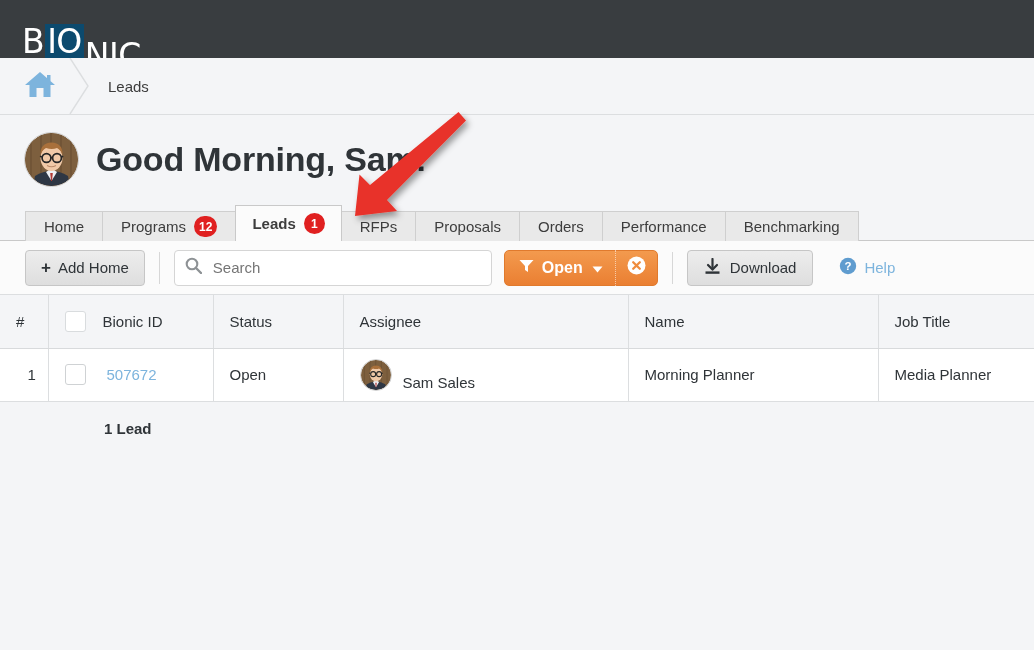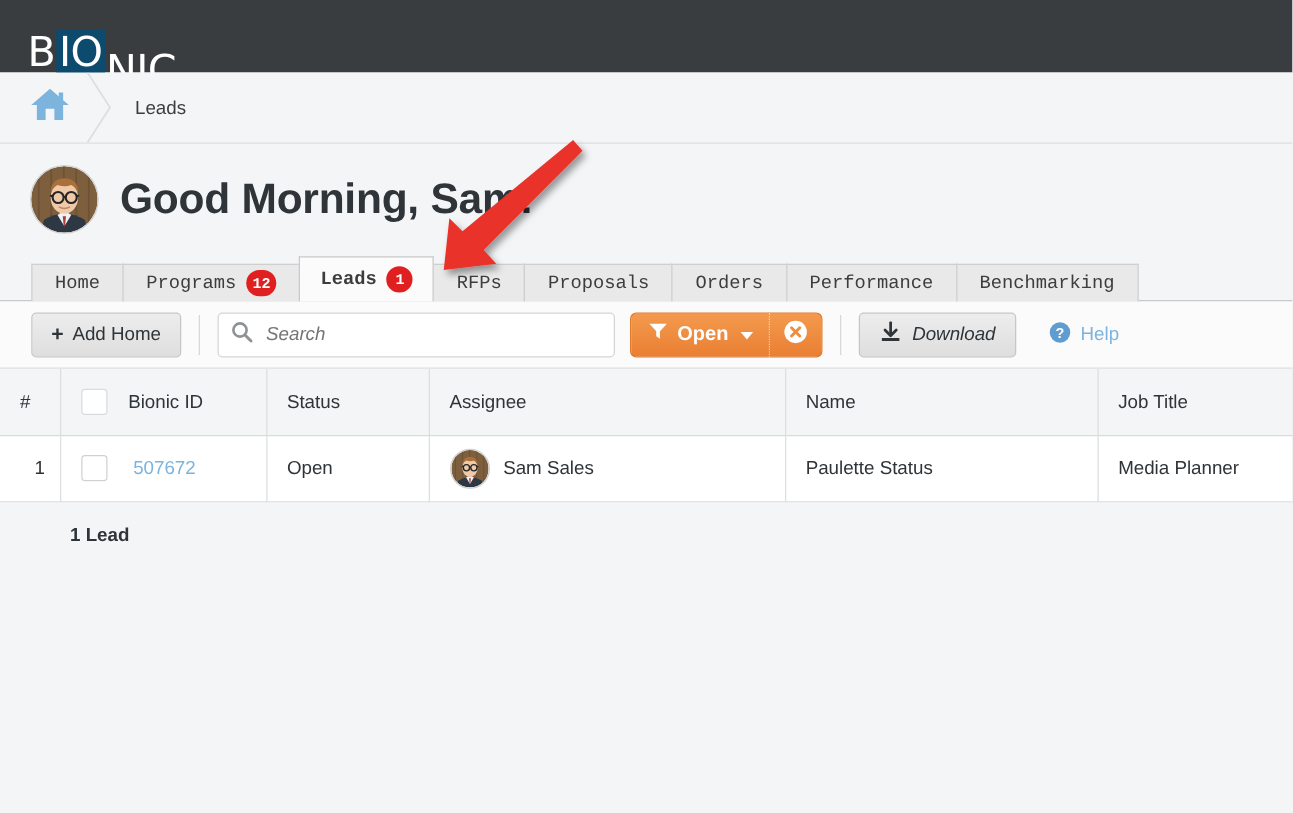--- a/index.html
+++ b/index.html
@@ -108,21 +108,20 @@
     margin-top: 22px;
     padding-left: 25px;
     height: 34px;
   }
   .tabs {
     display: flex;
     align-items: flex-end;
     height: 34px;
     position: relative;
     z-index: 2;
-    font-family: Liberation Mono, monospace;
   }
   .tab {
     background: #e9e9e9;
     border: 1px solid #cfcfcf;
     border-bottom: none;
     height: 30px;
     line-height: 30px;
     padding: 0 18px;
     font-size: 15px;
     color: #3d3d3d;
@@ -205,21 +204,20 @@
     display: flex;
     align-items: center;
     padding: 0 10px;
     box-sizing: border-box;
   }
   .search-box svg { flex: 0 0 auto; }
   .search-box input {
     border: 0;
     outline: none;
     font-size: 15px;
-    font-style: italic;
     color: #9a9a9a;
     margin-left: 9px;
     width: 100%;
     font-family: "Liberation Sans", sans-serif;
     background: transparent;
   }
   .filter-btn {
     display: flex;
     align-items: center;
     height: 36px;
@@ -251,21 +249,20 @@
     align-items: center;
     border: 1px solid #c6c6c6;
     border-radius: 4px;
     background: linear-gradient(#ededed, #dedede);
     font-size: 15px;
     color: #2f3438;
     height: 36px;
     padding: 4px 16px;
     box-sizing: border-box;
     cursor: pointer;
-    font-style: italic;
   }
   .dl-btn svg { margin-right: 9px; }
   .help-link {
     display: inline-flex;
     align-items: center;
     color: #7db4dd;
     font-size: 15px;
     margin-left: 26px;
     cursor: pointer;
   }
@@ -326,37 +323,37 @@
     box-sizing: border-box;
     cursor: pointer;
   }
   th .chk { border-color: #d9dcde; }
   .id-link {
     color: #7db4dd;
     margin-left: 21px;
     vertical-align: middle;
     cursor: pointer;
   }
-  .cell-flex { display: flex; align-items: center; }
+  .cell-flex { display: flex; align-items: flex-end; }
   .mini-avatar {
     width: 32px;
     height: 32px;
     border-radius: 50%;
     overflow: hidden;
     flex: 0 0 32px;
     margin-right: 11px;
     border: 1px solid #d0d0d0;
     box-sizing: border-box;
   }
   .mini-avatar svg { display: block; }
   .headlabel { vertical-align: middle; margin-left: 17px; text-align: right; }
 
   
   .table-footer {
-    padding: 18px 0 0 56px;
+    padding: 18px 0 0 104px;
     font-size: 15px;
     font-weight: bold;
     color: #2f3438;
     background: #f4f5f7;
   }
 
   
   .annot-arrow {
     position: absolute;
     left: 330px;
@@ -578,21 +575,21 @@
                   <line x1="25.9" y1="24.6" x2="27.6" y2="24.6"></line>
                   <line x1="16.8" y1="24" x2="15" y2="23.3"></line>
                   <line x1="36.5" y1="24" x2="38.2" y2="23.3"></line>
                 </g>
               </g>
             </svg>
           </span>
           <span>Sam Sales</span>
         </div>
       </td>
-      <td class="col-name">Paulette Status</td>
+      <td class="col-name">Morning Planner</td>
       <td class="col-job">Media Planner</td>
     </tr>
   </tbody>
 </table>
 
 <div class="table-footer">1 Lead</div>
 
 <div class="annot-arrow">
   <svg width="170" height="150" viewBox="0 0 170 150">
     <defs>

